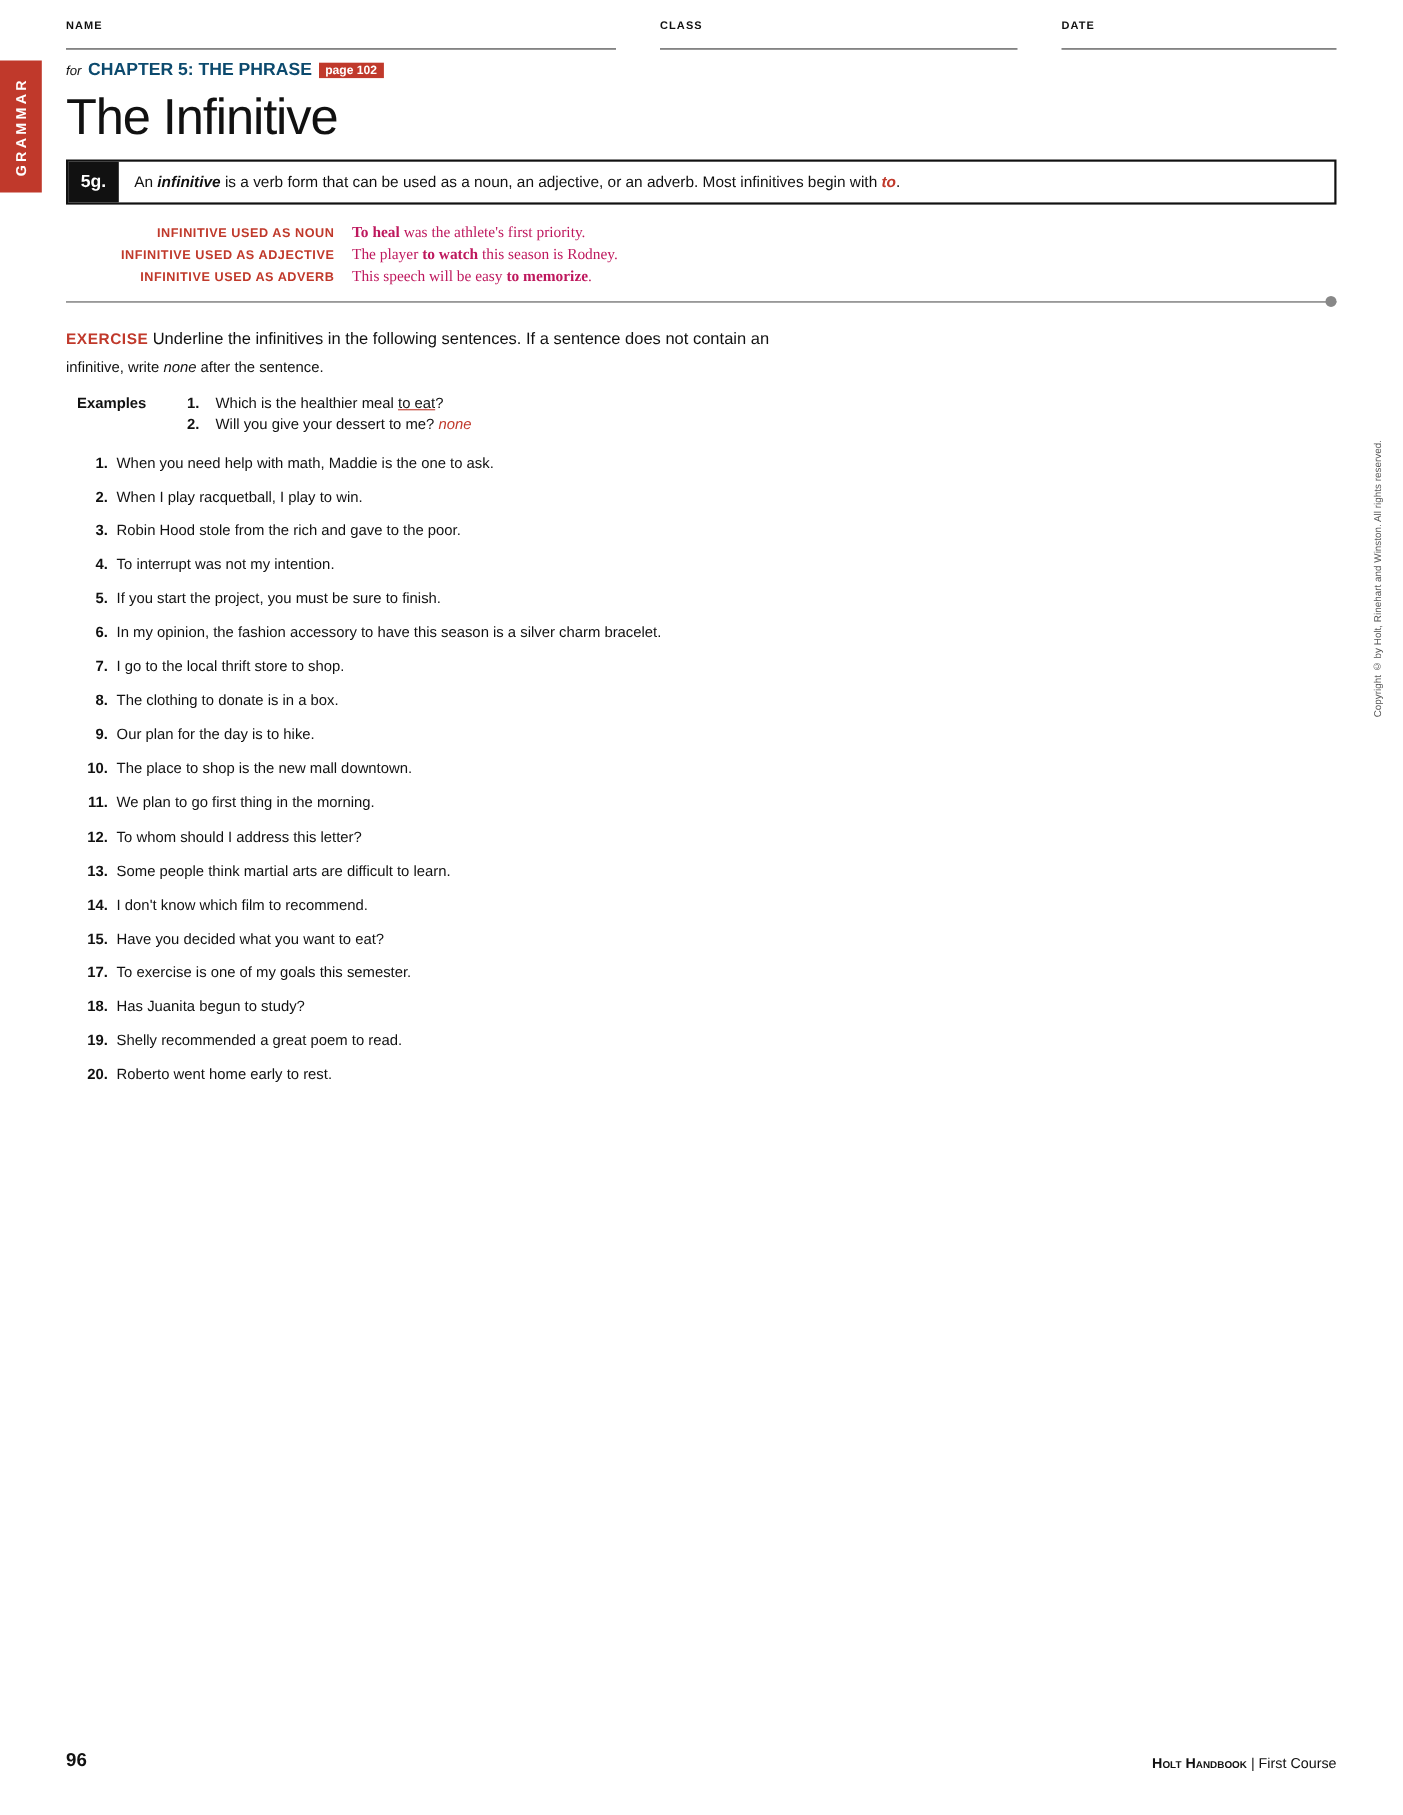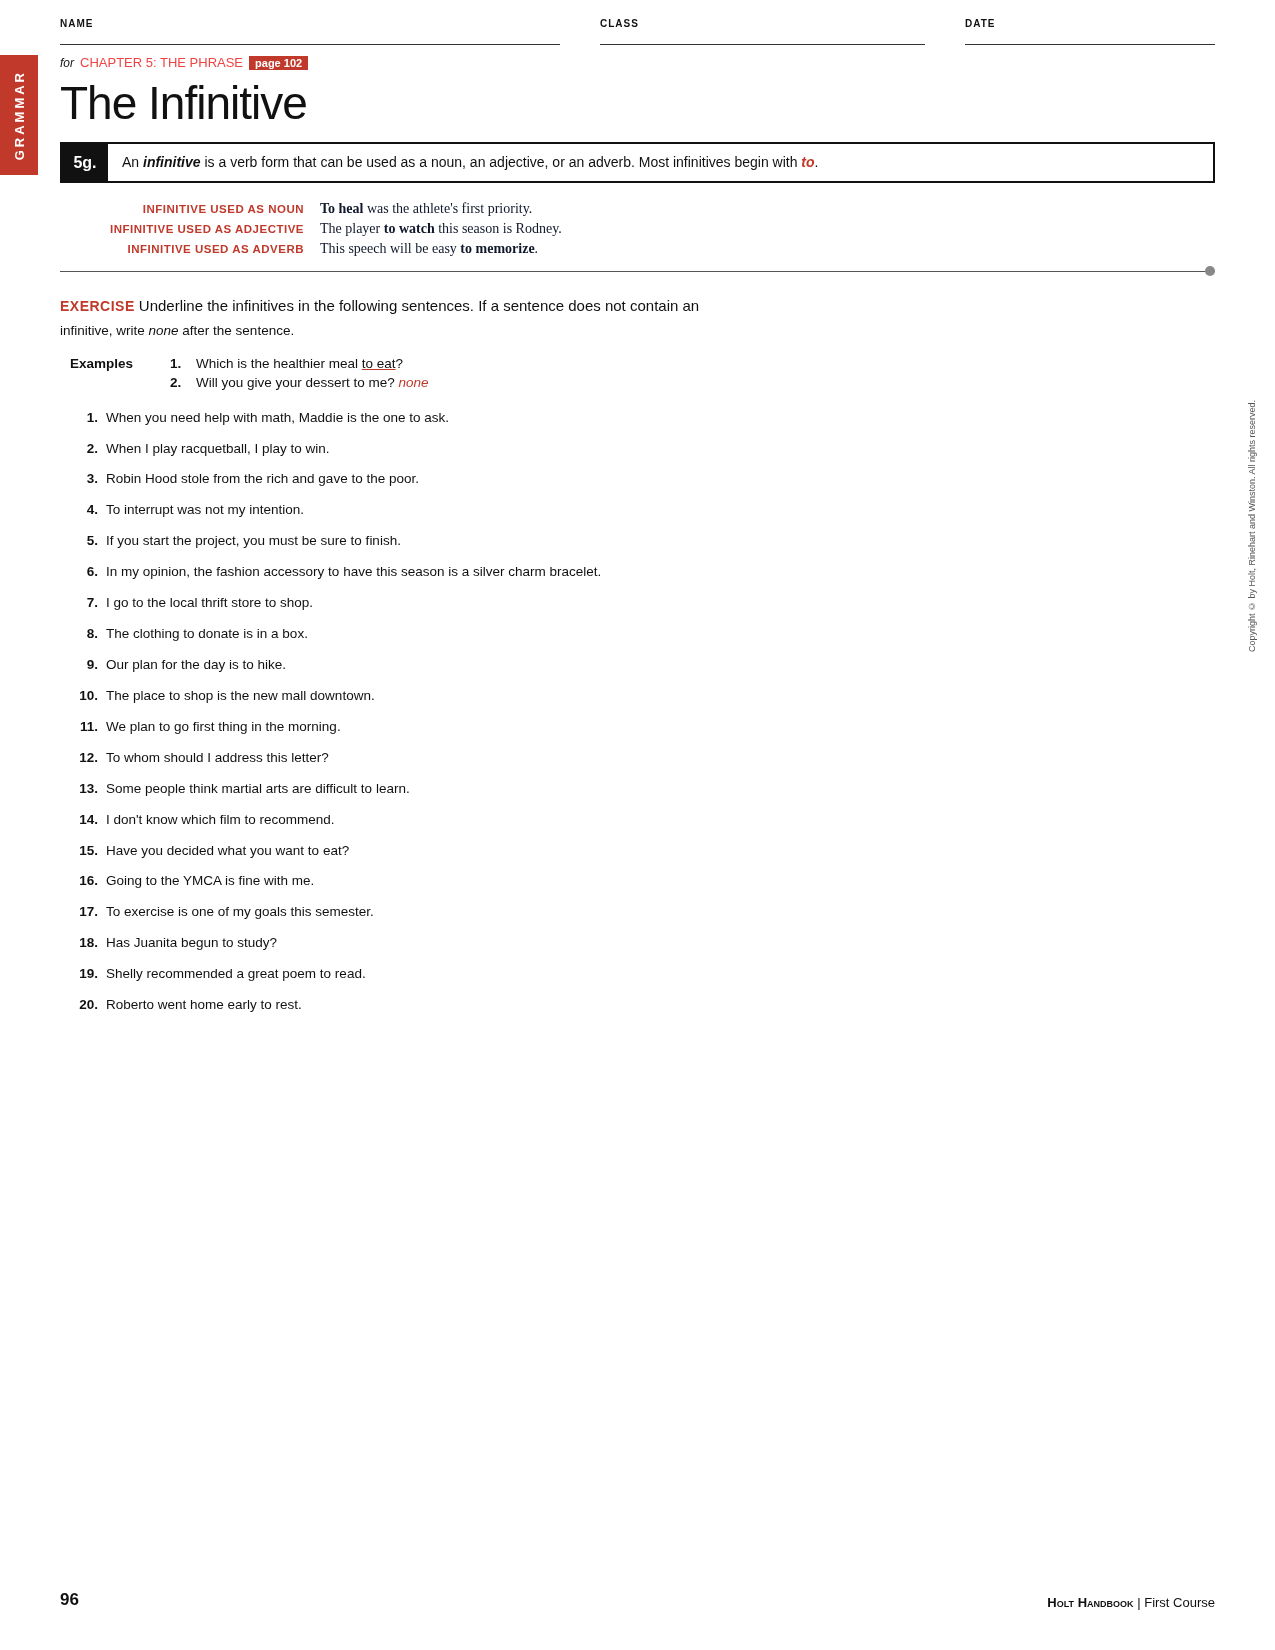--- a/index.html
+++ b/index.html
@@ -83,23 +83,23 @@
       gap: 6px;
       font-family: Arial, sans-serif;
       font-size: 12px;
     }
     .chapter-ref-for {
       font-style: italic;
       font-size: 12px;
       color: #111;
     }
     .chapter-ref-title {
-      font-weight: normal;
-      font-size: 13px;
-      color: #ef4444;
+      font-weight: bold;
+      font-size: 16px;
+      color: #0c4a6e;
       text-transform: uppercase;
     }
     .chapter-ref-page {
       background: #c0392b;
       color: #fff;
       padding: 1px 6px;
       font-size: 11px;
       font-weight: bold;
       font-family: Arial, sans-serif;
     }
@@ -160,21 +160,21 @@
       color: #c0392b;
       letter-spacing: 0.5px;
       text-transform: uppercase;
       min-width: 260px;
       text-align: right;
       padding-right: 16px;
     }
     .ex-content {
       font-size: 14px;
       font-family: 'Times New Roman', Times, serif;
-      color: #0f172a;
+      color: #be185d;
     }
     .ex-content strong {
       font-weight: bold;
     }
     
     .divider {
       margin: 14px 60px 0 60px;
       border: none;
       border-bottom: 1.5px solid #555;
       position: relative;
@@ -455,24 +455,20 @@
         </div>
         <div class="list-item">
           <span class="list-num">14.</span>
           <span class="list-text">I don't know which film to recommend.</span>
         </div>
         <div class="list-item">
           <span class="list-num">15.</span>
           <span class="list-text">Have you decided what you want to eat?</span>
         </div>
         <div class="list-item">
-          <span class="list-num">16.</span>
-          <span class="list-text">Going to the YMCA is fine with me.</span>
-        </div>
-        <div class="list-item">
           <span class="list-num">17.</span>
           <span class="list-text">To exercise is one of my goals this semester.</span>
         </div>
         <div class="list-item">
           <span class="list-num">18.</span>
           <span class="list-text">Has Juanita begun to study?</span>
         </div>
         <div class="list-item">
           <span class="list-num">19.</span>
           <span class="list-text">Shelly recommended a great poem to read.</span>

